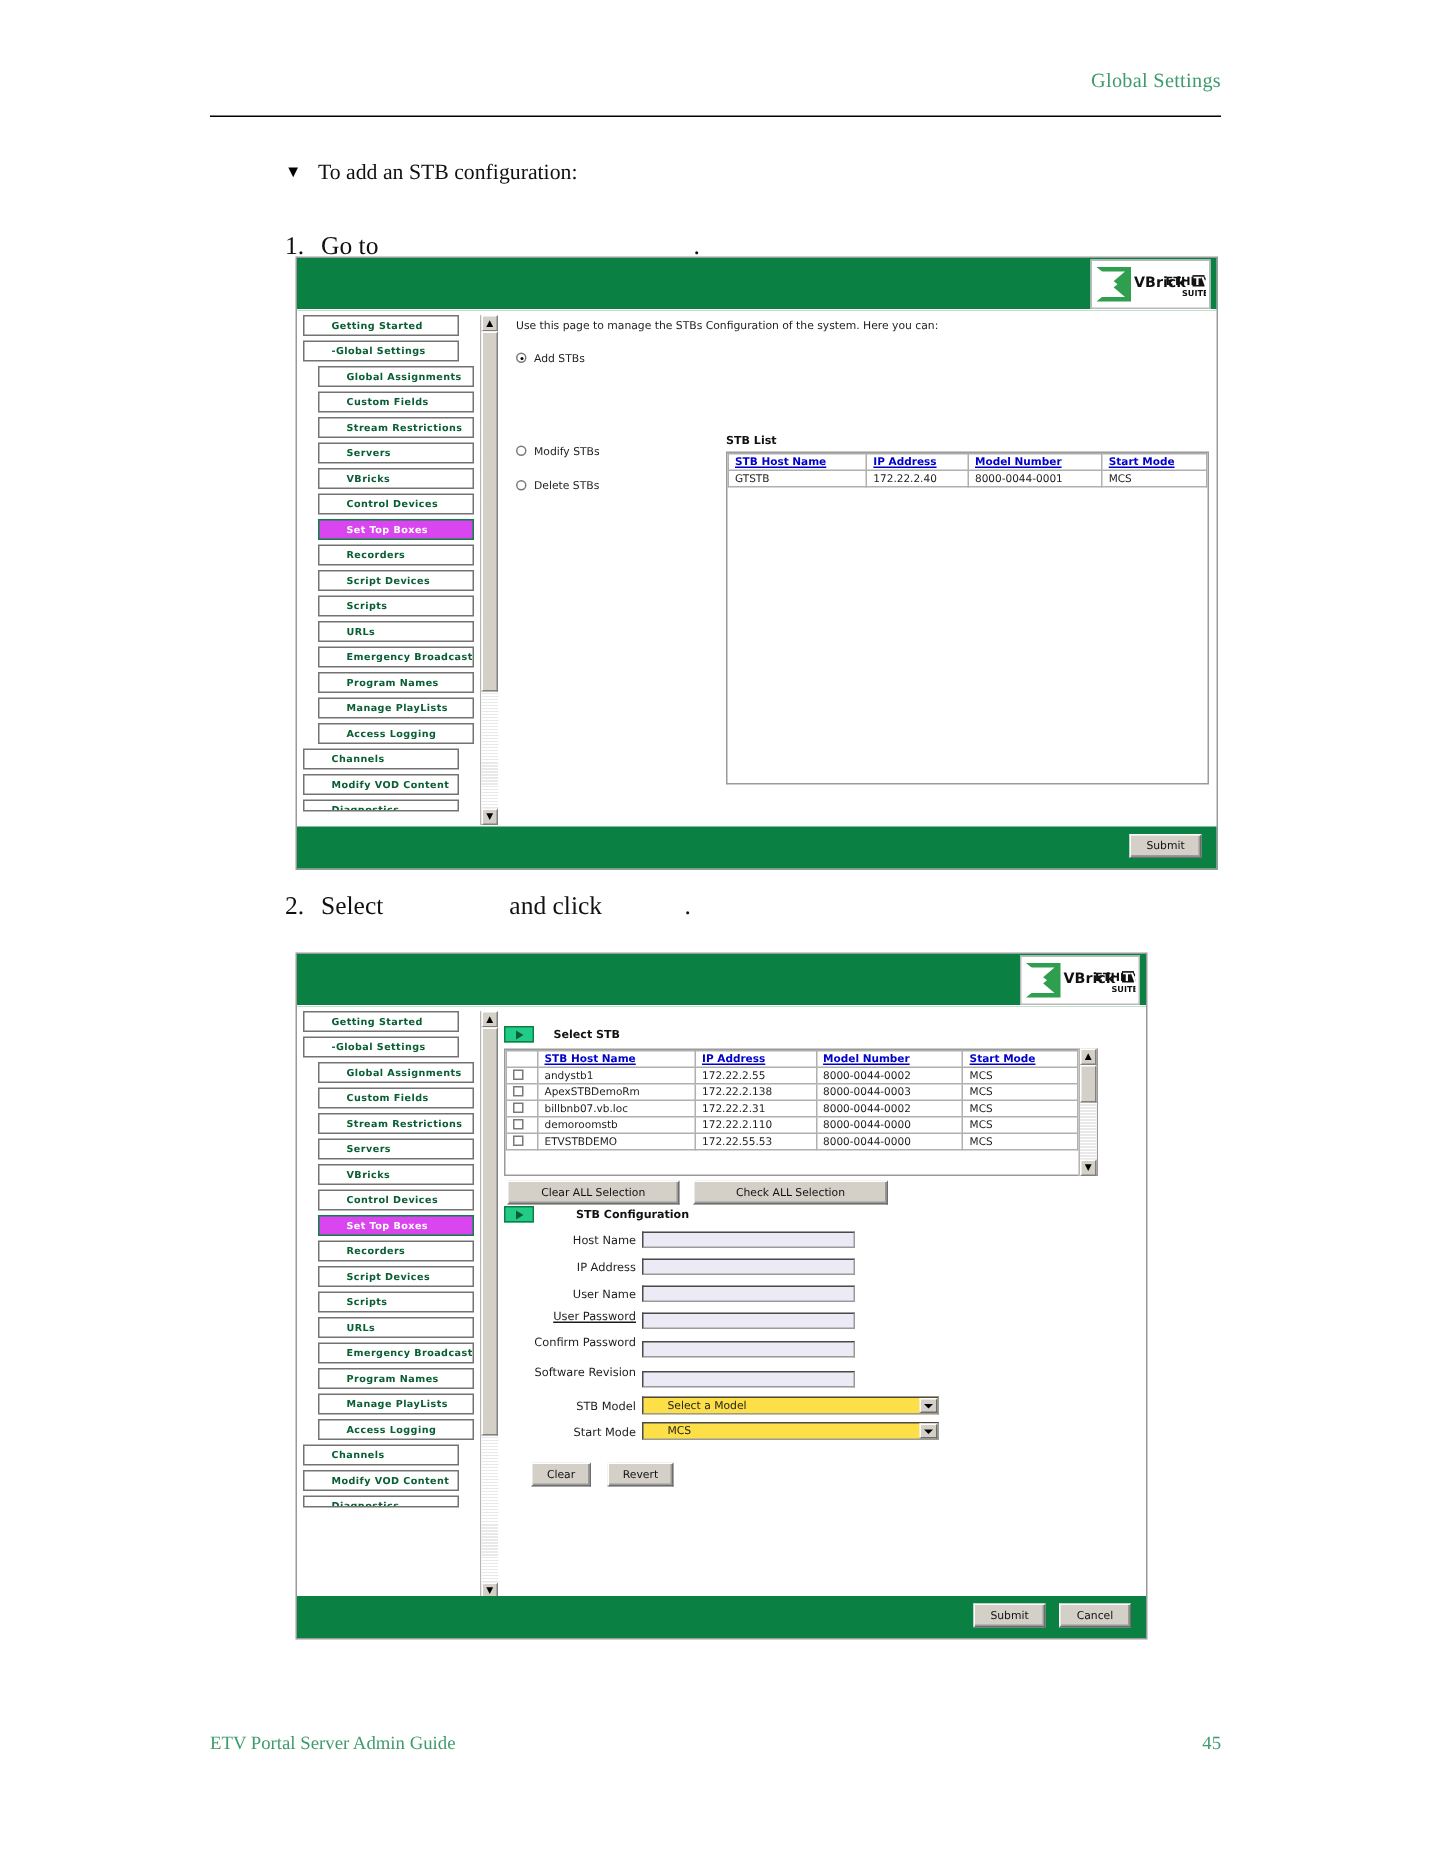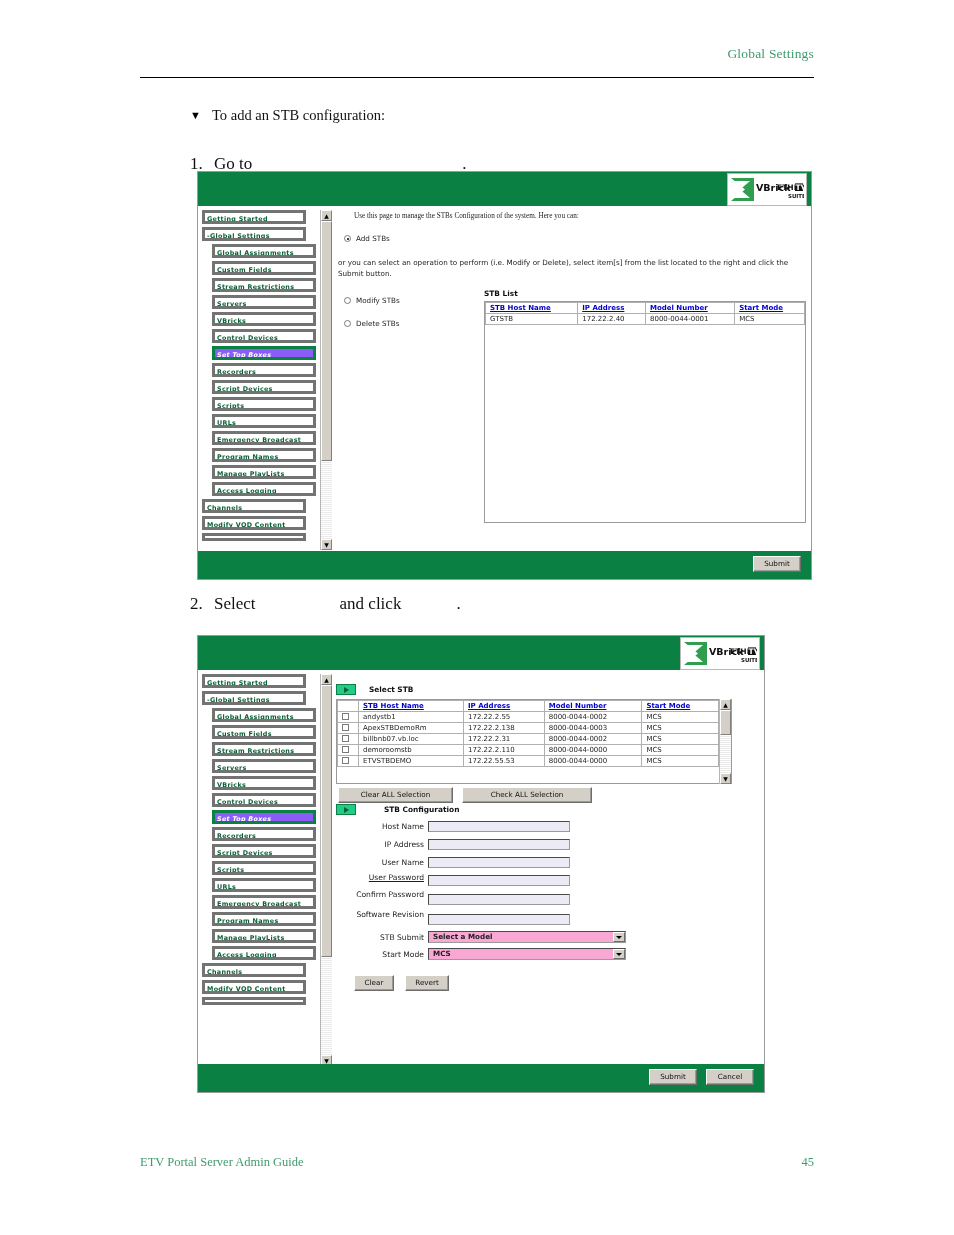--- a/index.html
+++ b/index.html
@@ -68,37 +68,37 @@
 
   
   .sidebar{
     position:absolute;left:4px;
     width:118px;
     background:#fff;
     overflow:hidden;
   }
   .nav-item{
     box-sizing:border-box;
-    border:3px solid #737373;
+    border:1px solid #737373;
     background:#ffffff;
     color:#0a5e33;
     font-family:"DejaVu Sans", sans-serif;
     font-weight:bold;
     font-size:6.4px;
     letter-spacing:.3px;
     height:14px;
     line-height:12px;
     margin-bottom:3px;
-    padding-left:2px;
+    padding-left:18px;
     white-space:nowrap;
     overflow:hidden;
   }
   .nav-item.lvl0{margin-left:0;width:104px;}
   .nav-item.lvl1{margin-left:10px;width:104px;}
-  .nav-item.sel{background:#8b5cf6;color:#ffffff;border-color:#0a8043;font-style:italic;}
+  .nav-item.sel{background:#d946ef;color:#ffffff;border-color:#0a8043;}
   .nav-item.clip{height:8px;line-height:12px;}
 
   
   .vscroll{
     position:absolute;width:12px;background:#e8e8e8;
     border-left:1px solid #b5b5b5;
     box-sizing:border-box;
   }
   .vscroll .arrow{
     position:absolute;left:0;width:11px;height:11px;background:#d4d0c8;
@@ -180,24 +180,24 @@
   .form-label{
     position:absolute;font-size:7.6px;color:#1d1d1d;text-align:right;white-space:nowrap;
     line-height:9px;
   }
   .field{
     position:absolute;height:11px;background:#eceaf4;
     border:1px solid #9a9a9a;border-top-color:#4a4a4a;border-left-color:#4a4a4a;
     box-sizing:border-box;
   }
   .selectbox{
-    position:absolute;height:12px;background:#f9a8d4;
+    position:absolute;height:12px;background:#fde047;
     border:1px solid #9a9a9a;border-top-color:#4a4a4a;border-left-color:#4a4a4a;
     box-sizing:border-box;font-size:7.2px;color:#1d1d1d;
-    line-height:10px;padding-left:4px;font-weight:bold;
+    line-height:10px;padding-left:16px;
   }
   .selectbox .arrow-btn{
     position:absolute;right:0;top:0;bottom:0;width:12px;background:#d4d0c8;
     border:1px solid #fff;border-right-color:#6d6d6d;border-bottom-color:#6d6d6d;
     box-sizing:border-box;display:flex;align-items:center;justify-content:center;
   }
   .selectbox .arrow-btn i{
     width:0;height:0;border-left:3px solid transparent;border-right:3px solid transparent;
     border-top:3px solid #000;display:block;
   }
@@ -261,27 +261,26 @@
       <div class="nav-item lvl0 clip"><span>Diagnostics</span></div>
     </div>
   <div class="vscroll" style="left:122px;top:38px;height:340px;">
     <div class="arrow up">▲</div>
     <div class="track-dots" style="top:11px;bottom:11px;"></div>
     <div class="thumb" style="top:11px;height:240px;"></div>
     <div class="arrow down">▼</div>
   </div>
 
   <div class="pane" style="left:140px;top:40px;width:468px;height:335px;">
-    <div class="s1-intro" style="left:16px;top:0;font-family:Liberation Serif, serif;">Use this page to manage the STBs Configuration of the system. Here you can:</div>
+    <div class="s1-intro" style="left:6px;top:0;">Use this page to manage the STBs Configuration of the system. Here you can:</div>
 
     <div class="radio-row" style="left:6px;top:22px;">
       <span class="radio on"></span><span>Add STBs</span>
     </div>
 
-    <div class="s1-para" style="left:0;top:45px;width:460px;">or you can select an operation to perform (i.e. Modify or Delete), select item[s] from the list located to the right and click the Submit button.</div>
 
     <div class="radio-row" style="left:6px;top:84px;">
       <span class="radio"></span><span>Modify STBs</span>
     </div>
     <div class="radio-row" style="left:6px;top:107px;">
       <span class="radio"></span><span>Delete STBs</span>
     </div>
 
     <div class="stb-list-label" style="left:146px;top:77px;">STB List</div>
 
@@ -443,21 +442,21 @@
         <div class="form-label" style="left: 0px; top: 234px; width: 88px; line-height: 9px; white-space: normal;">Software Revision</div>
         <div class="field" style="left: 92px; top: 238px; width: 142px;"></div>
       </div>
 
     <div class="selectbox" style="left:92px;top:255px;width:198px;">
       <span>Select a Model</span>
       <span class="arrow-btn">
           <i></i>
         </span>
     </div>
-    <div class="form-label" style="left:0;top:257px;width:88px;">STB Submit</div>
+    <div class="form-label" style="left:0;top:257px;width:88px;">STB Model</div>
 
     <div class="selectbox" style="left:92px;top:272px;width:198px;">
       <span>MCS</span>
       <span class="arrow-btn">
           <i></i>
         </span>
     </div>
     <div class="form-label" style="left:0;top:274px;width:88px;">Start Mode</div>
 
     <div class="btn" style="position:absolute;left:18px;top:299px;width:40px;">Clear</div>

